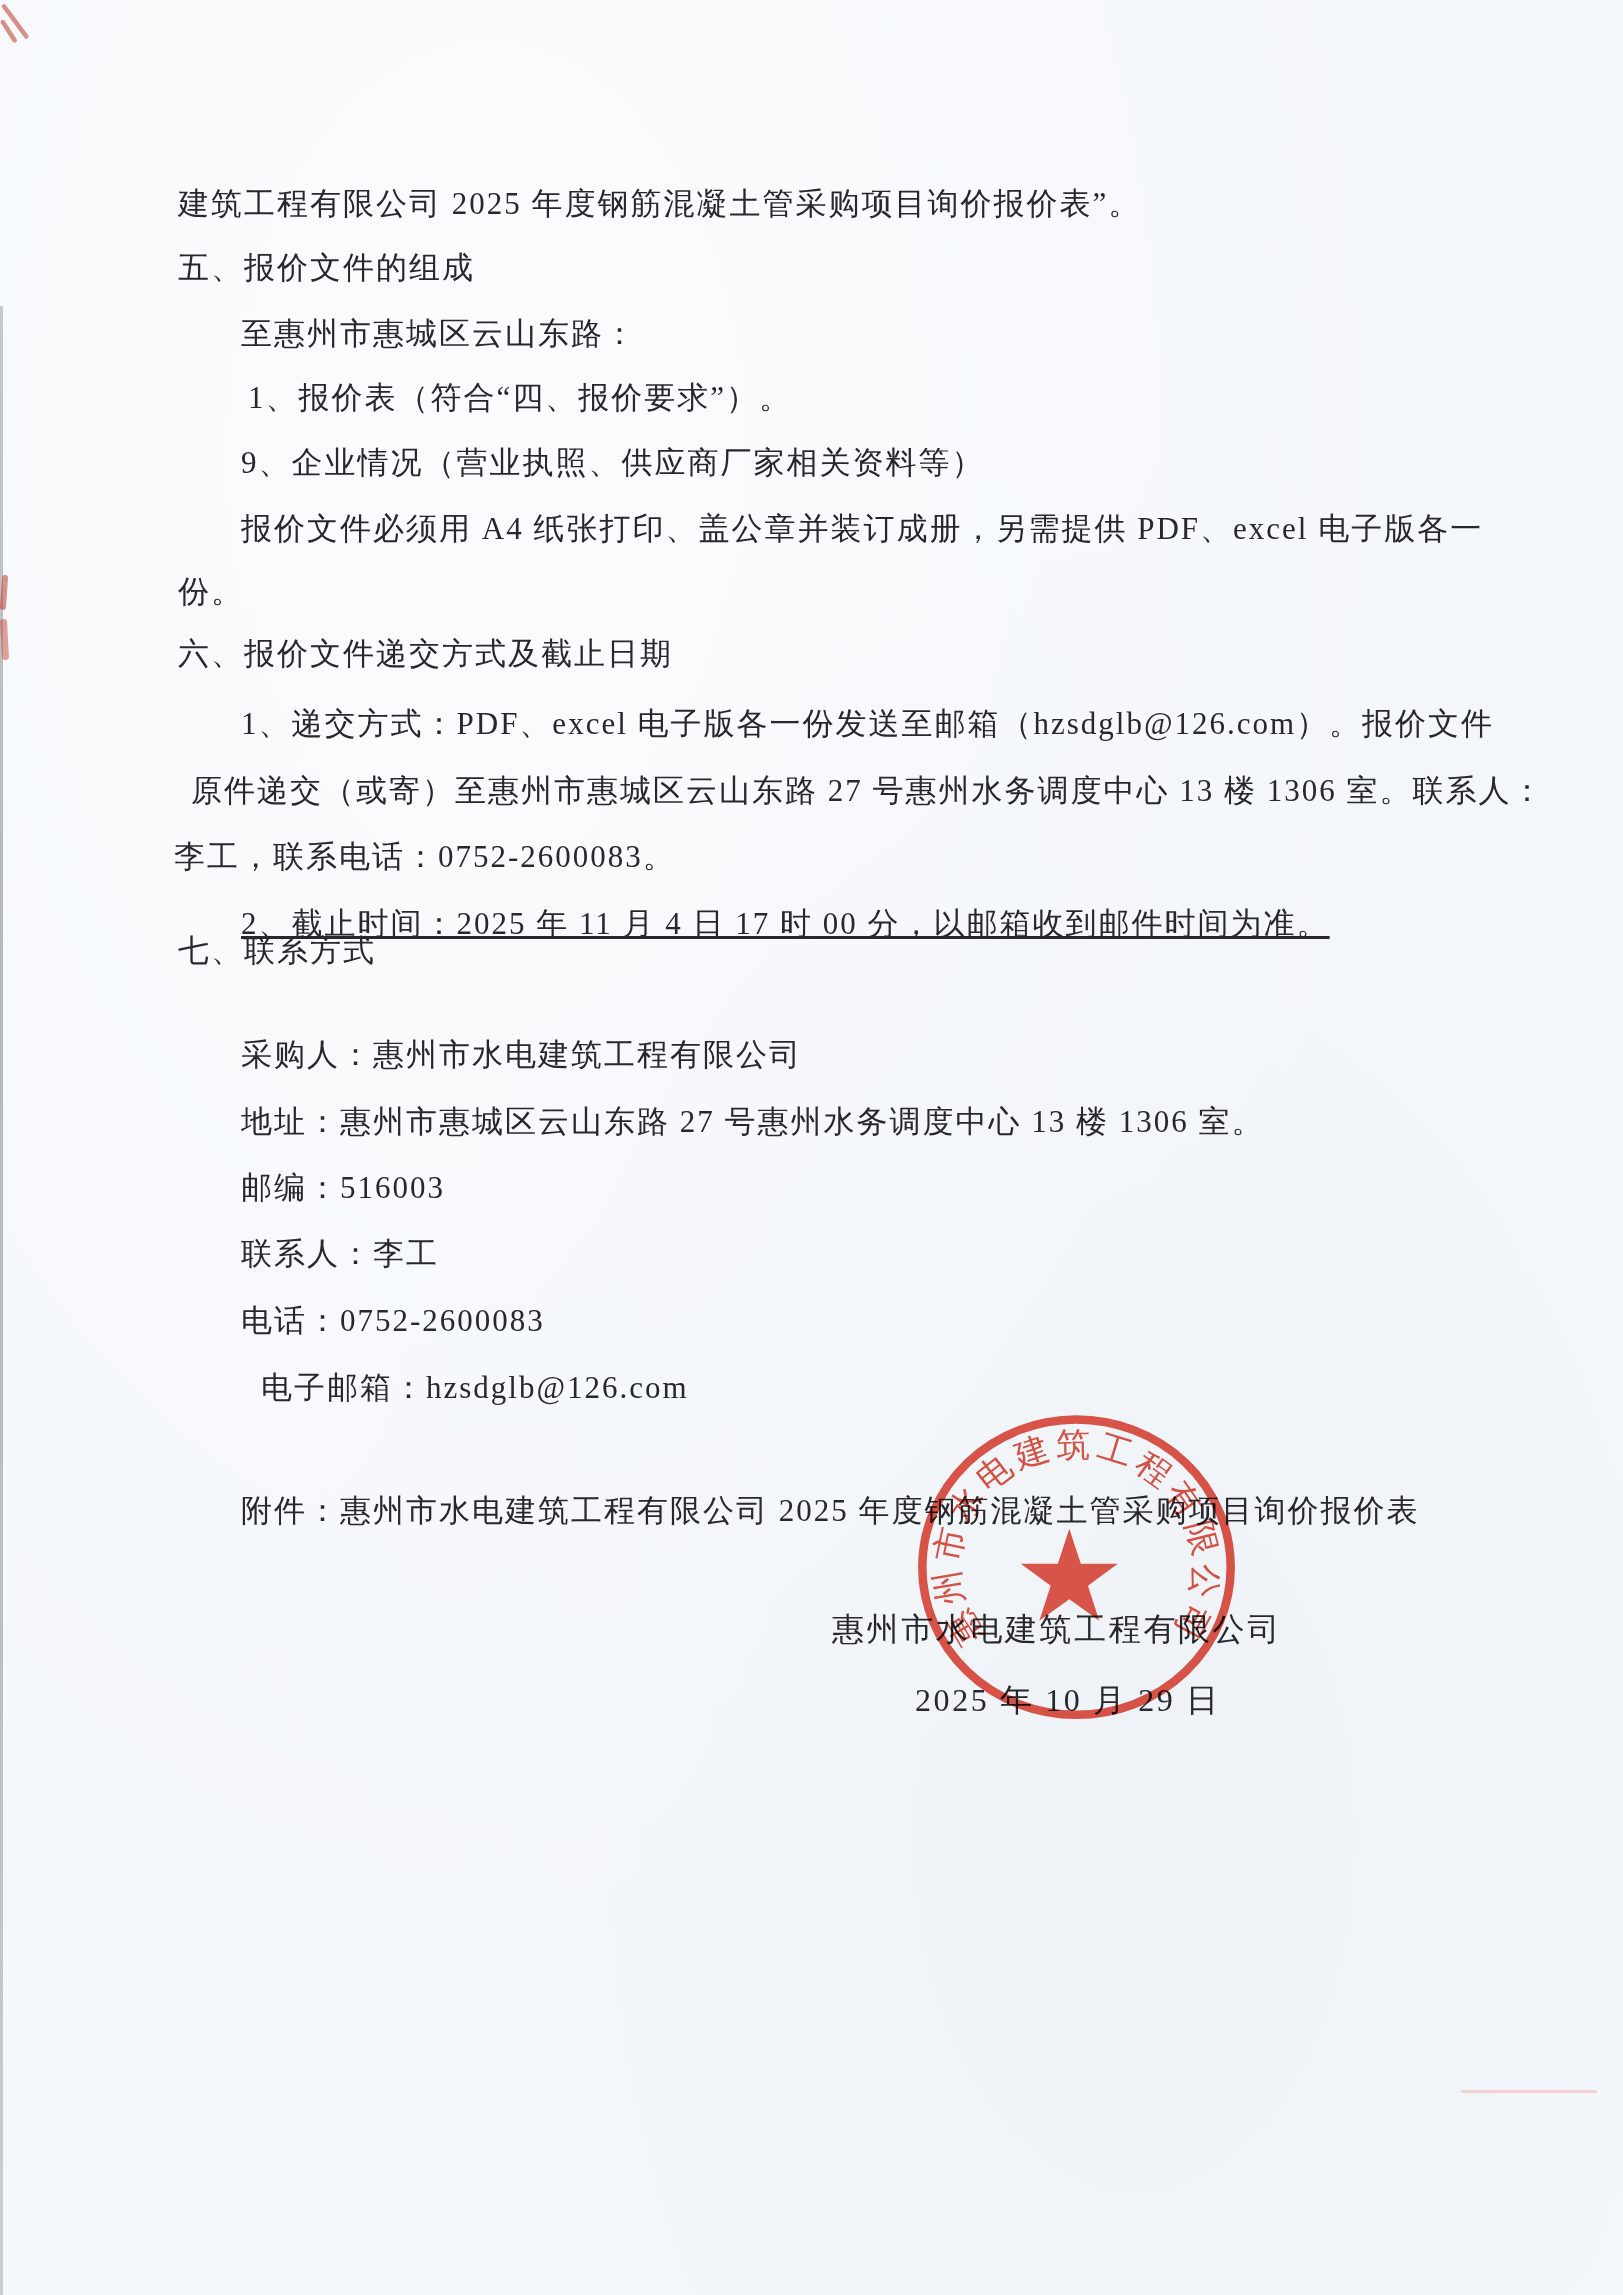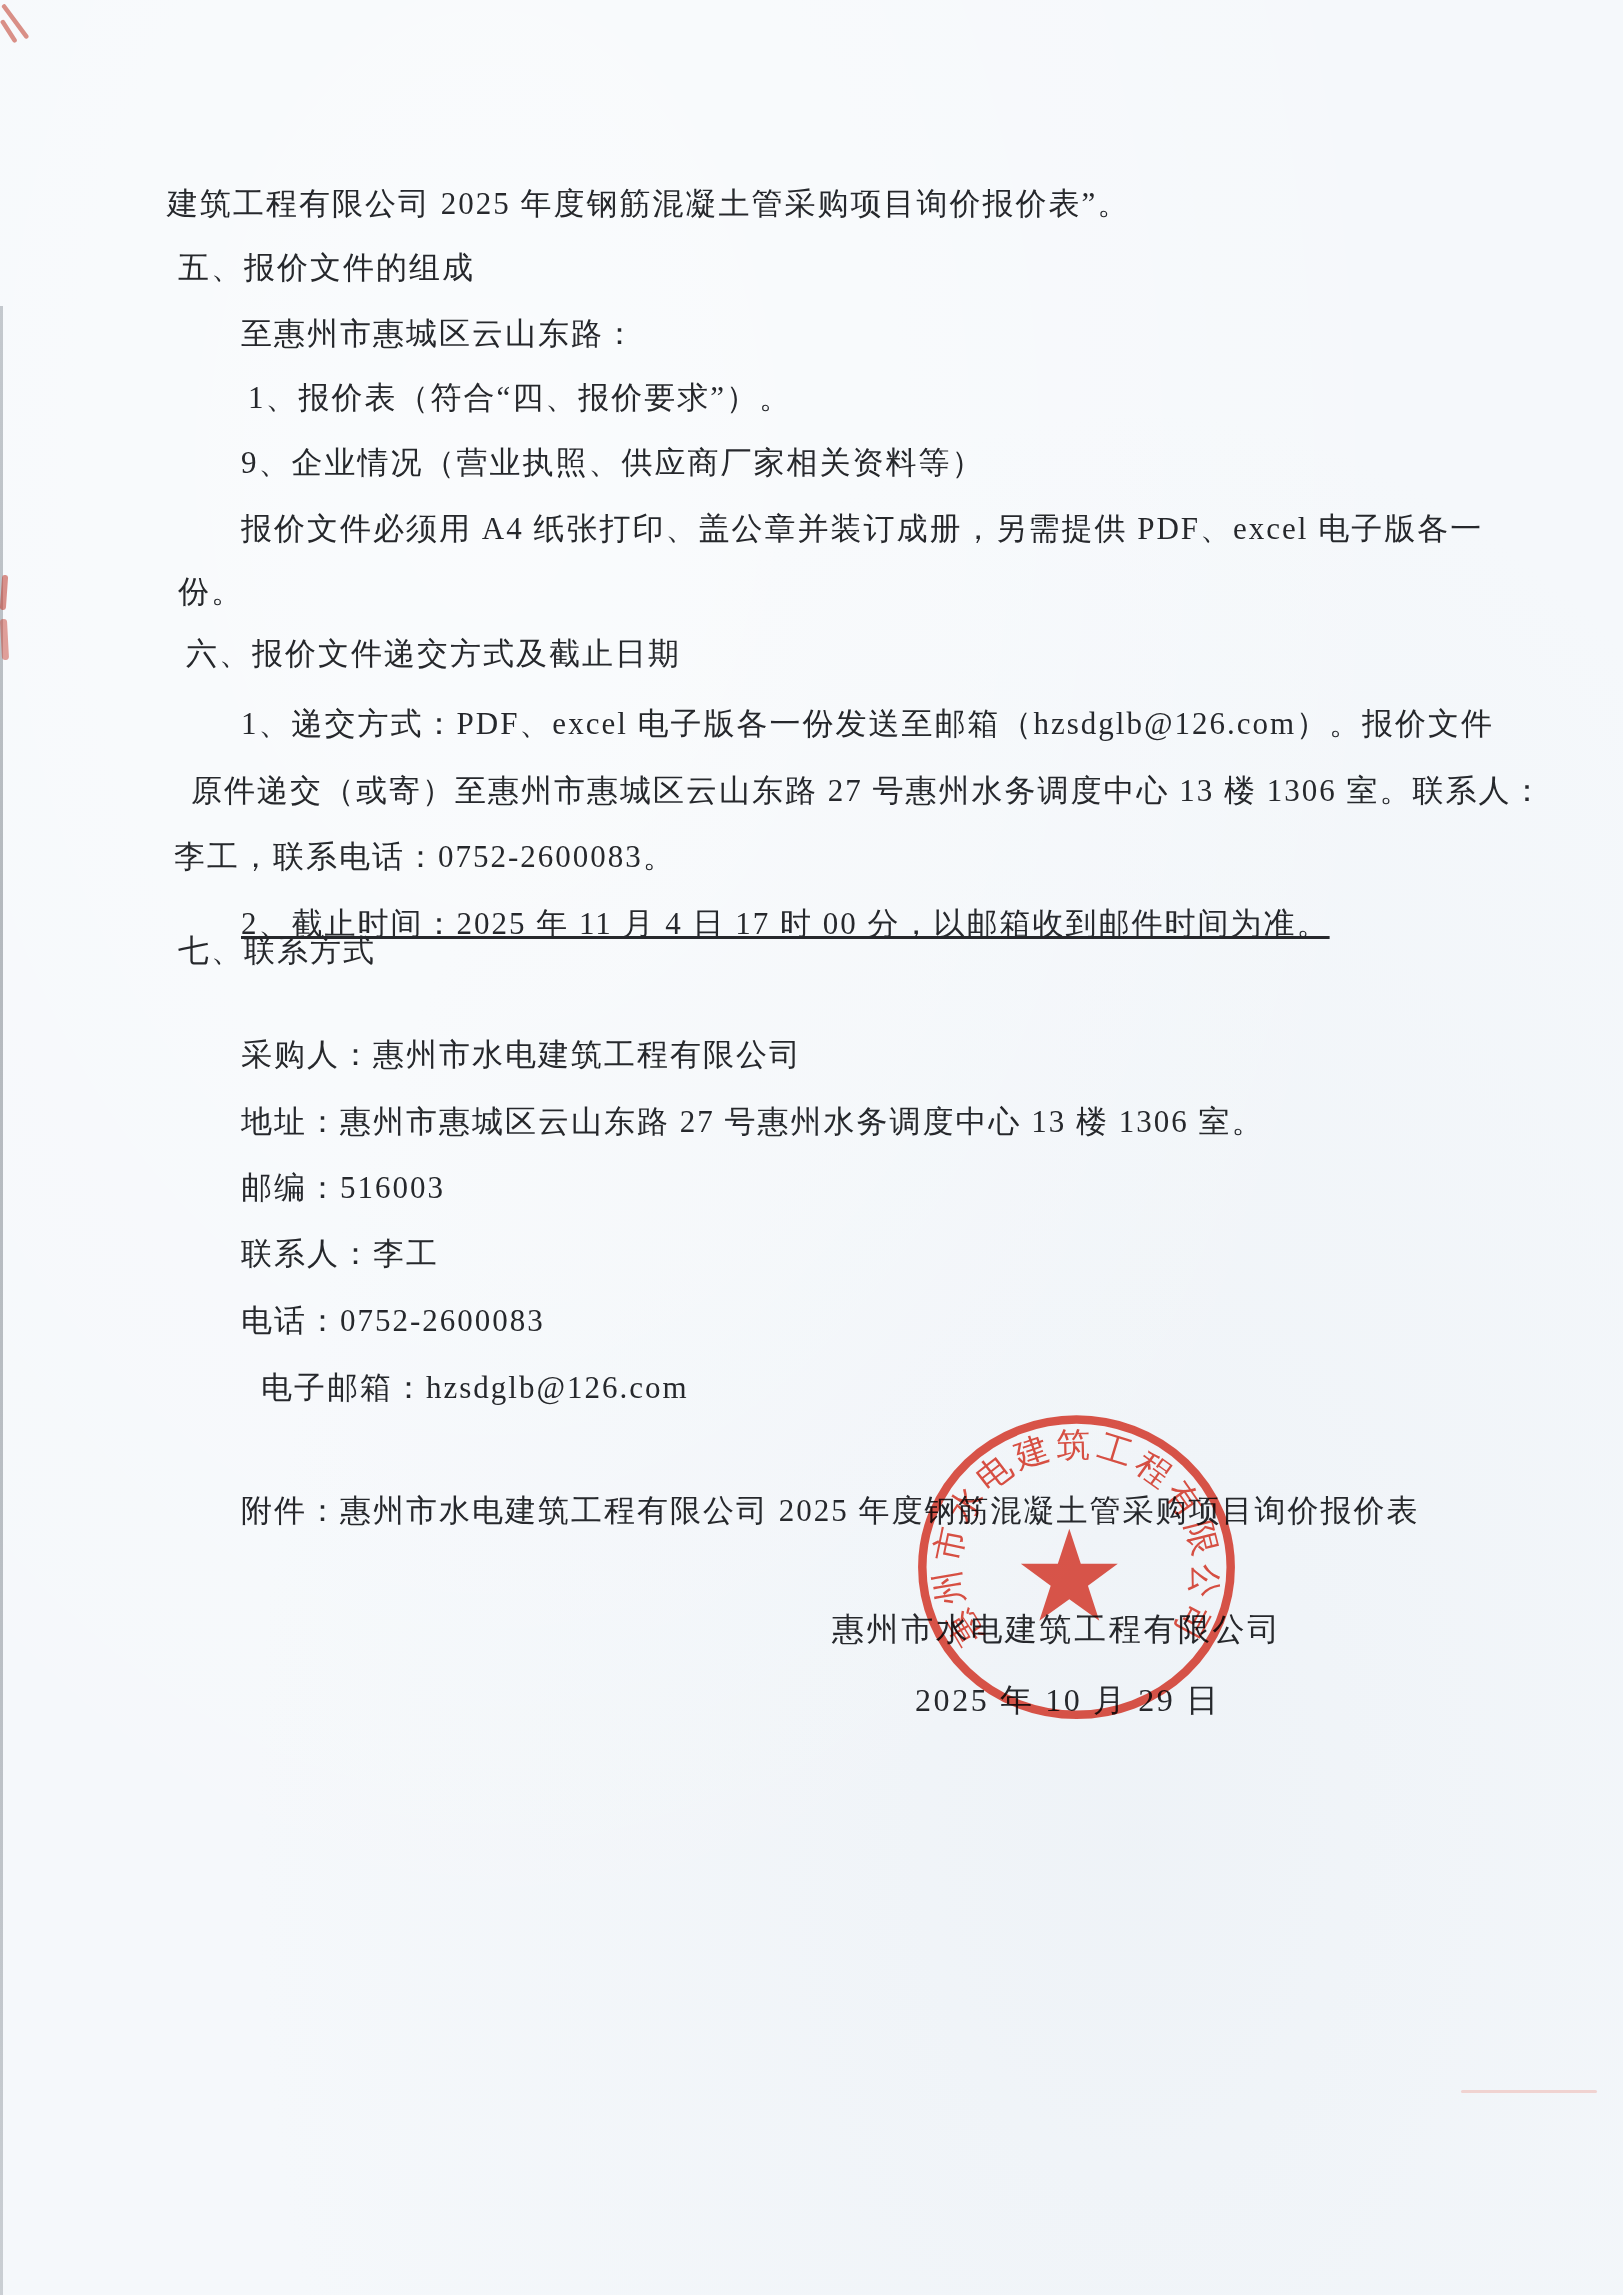--- a/index.html
+++ b/index.html
@@ -19,28 +19,28 @@
   .tl{
     position:absolute;
     font-size:31px;
     line-height:1.08;
     letter-spacing:2px;
     white-space:nowrap;
     color:#26282c;
   }
   .sig{font-size:32px;letter-spacing:2.6px;}
   
-  .l0 {left:167px;top:187px;}
+  .l0 {left:178px;top:187px;}
   .l1 {left:178px;top:251px;}
   .l2 {left:241px;top:317px;}
   .l3 {left:248px;top:381px;}
   .l4 {left:241px;top:446px;}
   .l5 {left:241px;top:512px;}
   .l6 {left:178px;top:575px;}
-  .l7 {left:186px;top:637px;}
+  .l7 {left:178px;top:637px;}
   .l8 {left:241px;top:707px;}
   .l9 {left:191px;top:774px;}
   .l10{left:174px;top:840px;}
   .l11{left:241px;top:907px;text-decoration:underline;}
   .l12{left:178px;top:934px;}
   .l13{left:241px;top:1038px;}
   .l14{left:241px;top:1105px;}
   .l15{left:241px;top:1171px;}
   .l16{left:241px;top:1237px;}
   .l17{left:241px;top:1304px;}

